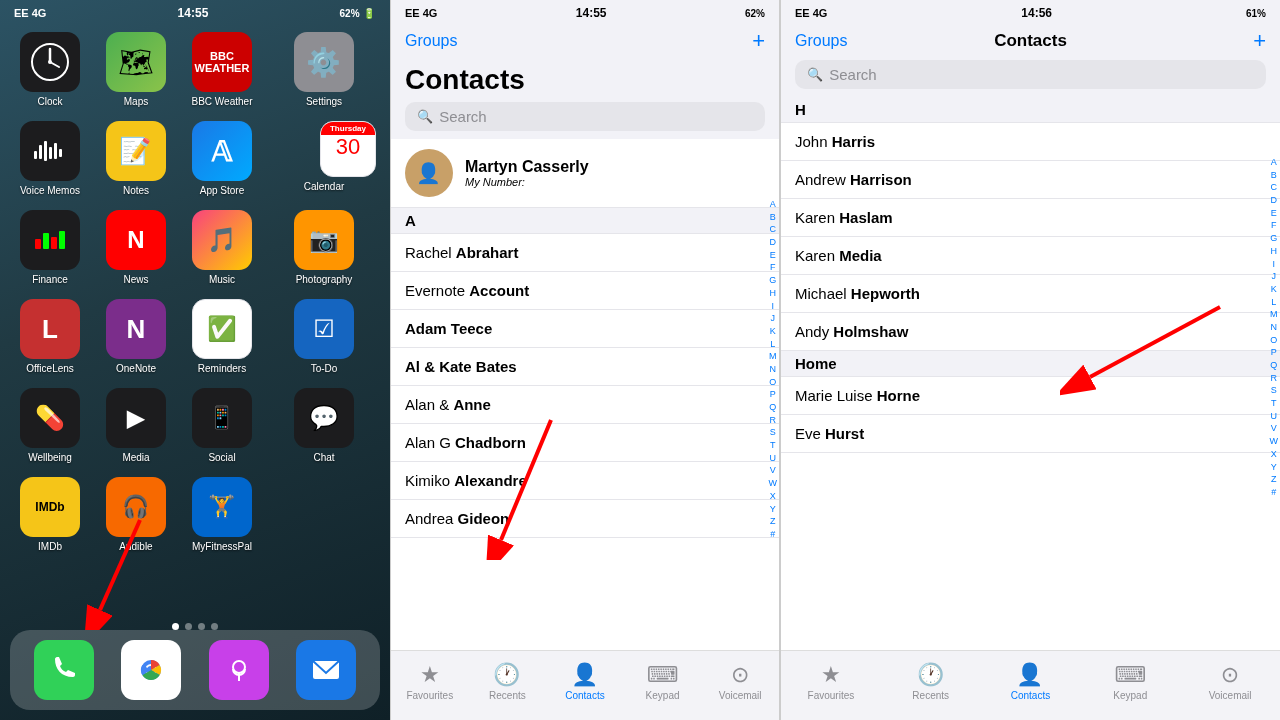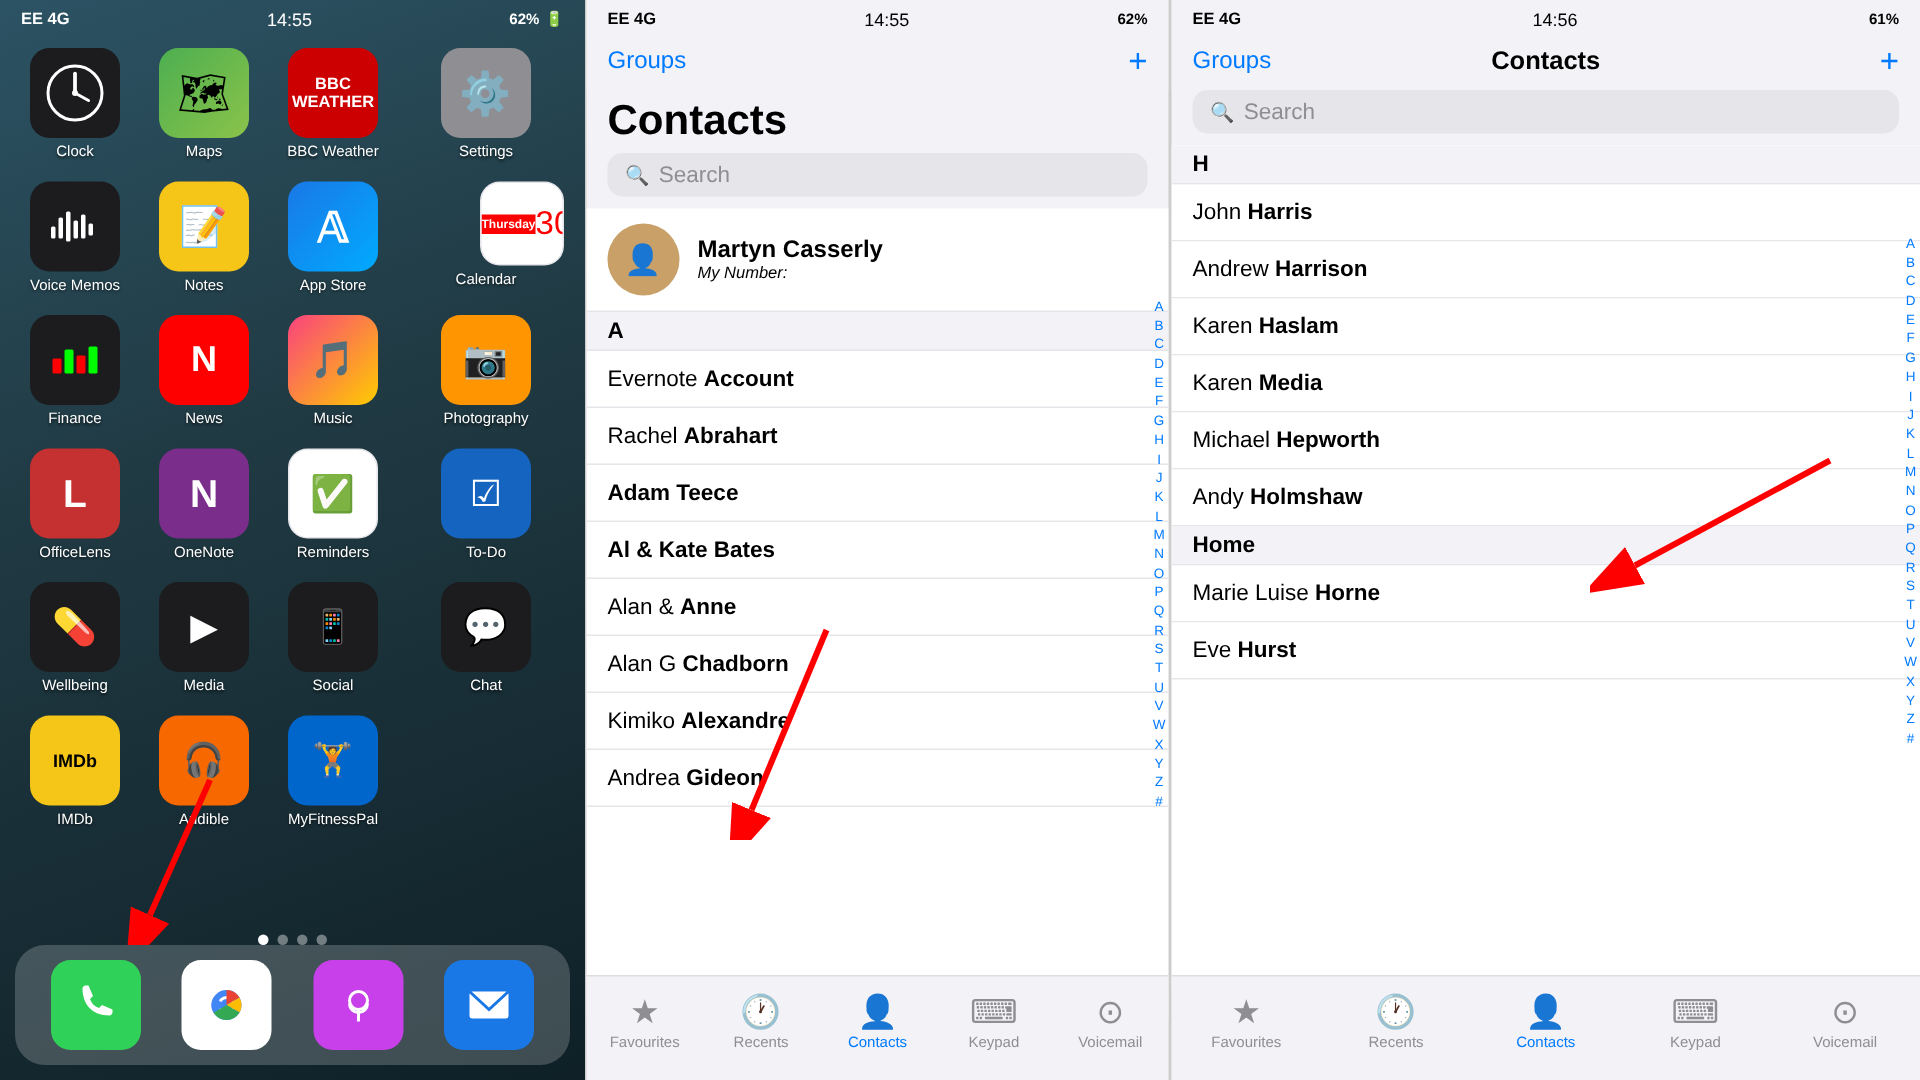--- a/index.html
+++ b/index.html
@@ -30,21 +30,21 @@
       display: flex;
       justify-content: space-between;
       align-items: center;
       padding: 6px 14px 2px;
       font-size: 11px;
       font-weight: 600;
       color: #fff;
       height: 22px;
     }
     .status-bar .left { display: flex; gap: 4px; align-items: center; }
-    .status-bar .center { font-size: 12px; font-weight: 400; }
+    .status-bar .center { font-size: 12px; font-weight: 700; }
     .status-bar .right { display: flex; gap: 4px; align-items: center; font-size: 10px; }
 
     .home-grid {
       display: grid;
       grid-template-columns: repeat(4, 1fr);
       gap: 14px;
       padding: 10px 14px;
     }
 
     .app-icon {
@@ -273,21 +273,21 @@
       position: relative;
     }
 
     
     .cal-icon {
       width: 56px;
       height: 56px;
       border-radius: 13px;
       background: #fff;
       display: flex;
-      flex-direction: row;
+      flex-direction: column;
       align-items: center;
       overflow: hidden;
       border: 1px solid #e5e5ea;
       margin-left: 48px;
     }
     .cal-top { background: #f00; width: 100%; text-align: center; color: #fff; font-size: 8px; font-weight: 600; padding: 2px 0; }
     .cal-day { font-size: 22px; font-weight: 300; color: #f00; line-height: 1.1; }
   </style>
 </head>
 <body>
@@ -552,22 +552,22 @@
     <div class="contact-my-number">
       <div class="contact-avatar" style="background:#c8a068;font-size:20px;">👤</div>
       <div>
         <div class="contact-my-name">Martyn Casserly</div>
         <div class="contact-my-sub">My Number:</div>
       </div>
     </div>
 
     <div class="section-header">A</div>
 
+    <div class="contact-row">Rachel <span>Abrahart</span></div>
     <div class="contact-row">Evernote <span>Account</span></div>
-    <div class="contact-row">Rachel <span>Abrahart</span></div>
     <div class="contact-row"><span>Adam Teece</span></div>
     <div class="contact-row"><span>Al &amp; Kate Bates</span></div>
     <div class="contact-row">Alan &amp; <span>Anne</span></div>
     <div class="contact-row">Alan G <span>Chadborn</span></div>
     <div class="contact-row">Kimiko <span>Alexandre</span></div>
     <div class="contact-row">Andrea <span>Gideon</span></div>
 
     <div class="alpha-index">
       <a>A</a>
         <a>B</a>

